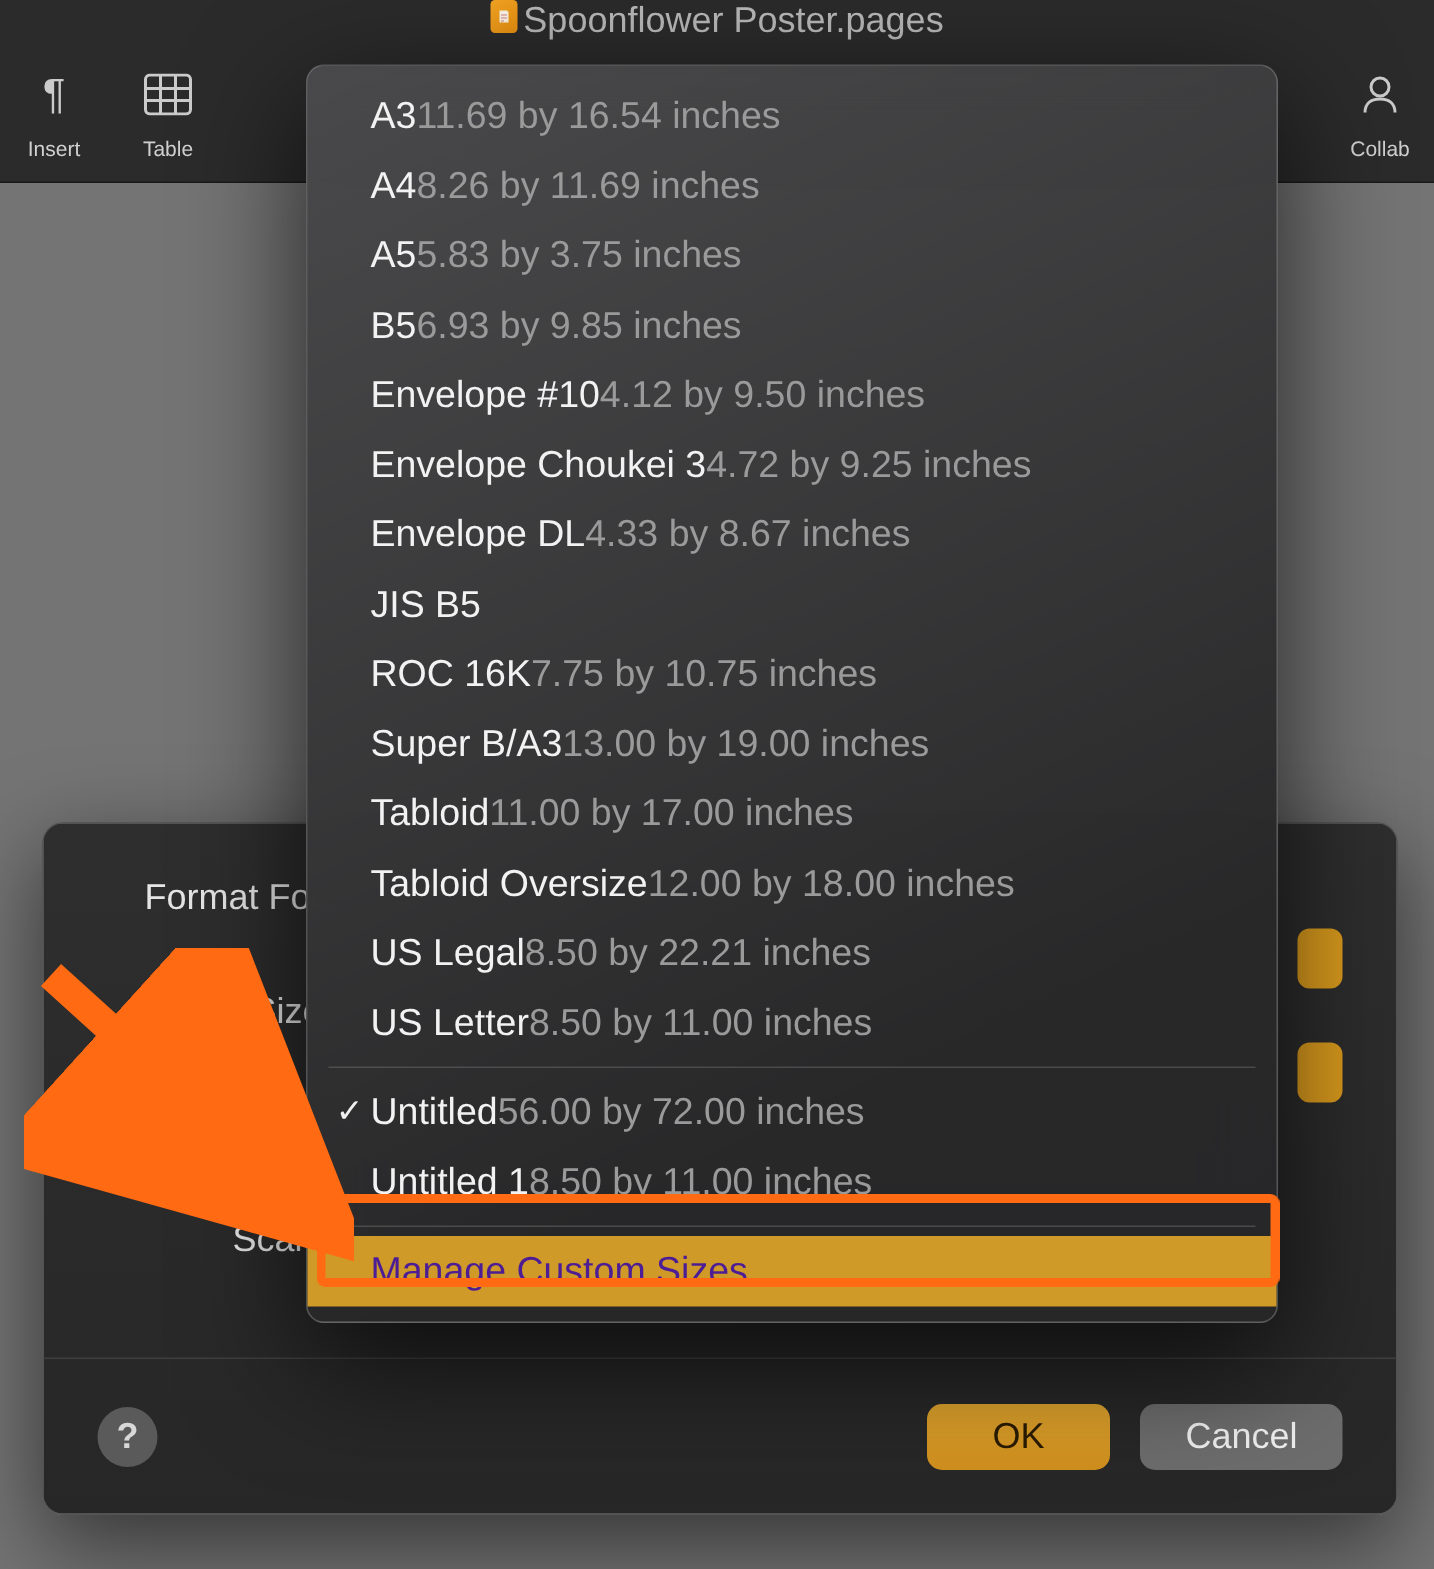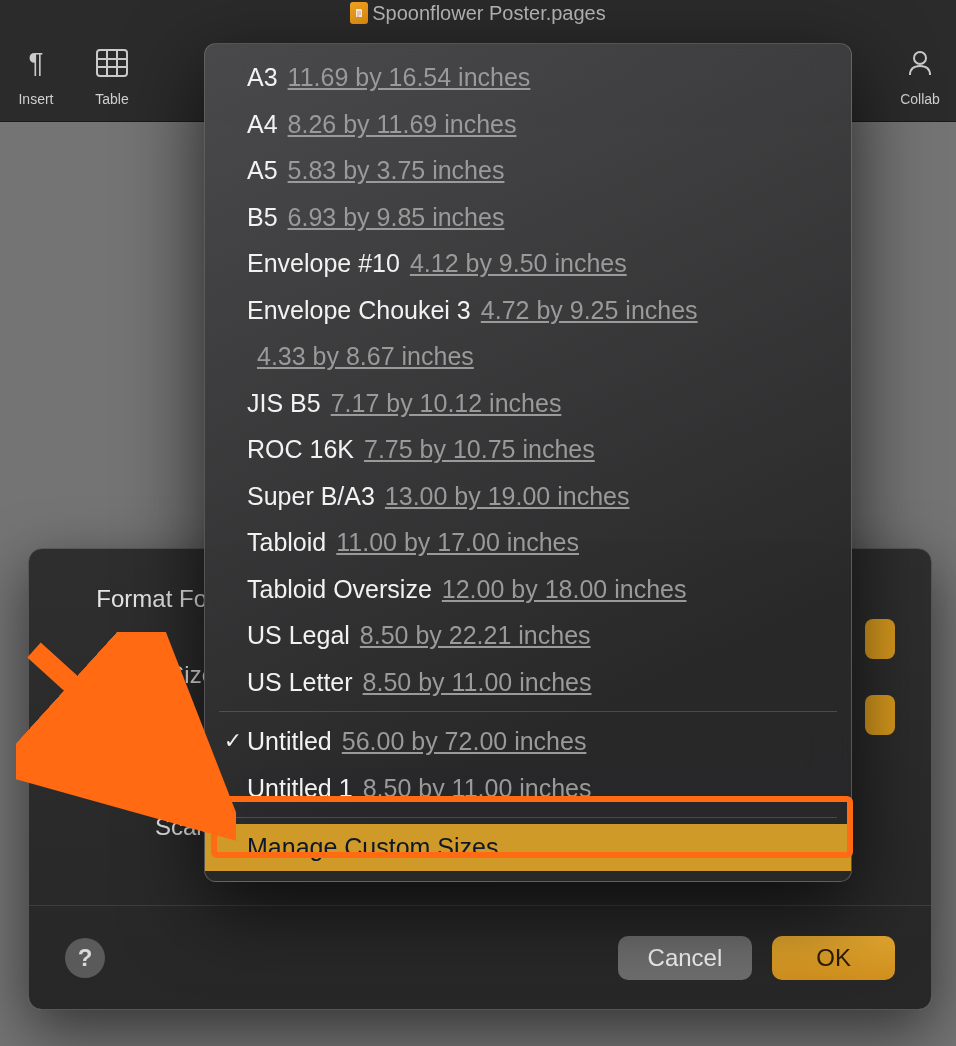--- a/index.html
+++ b/index.html
@@ -12,24 +12,24 @@
       position: relative;
       overflow: hidden;
       color: #e8e8e8;
     }
 
     
     .title-bar {
       height: 26px;
       background: #2b2b2b;
       display: flex;
-      align-items: center;
+      align-items: flex-start;
       justify-content: center;
       gap: 4px;
-      font-size: 20px;
+      font-size: 24px;
       color: #b8b8b8;
       font-weight: 500;
     }
 
     .title-icon {
       width: 18px;
       height: 22px;
       background: linear-gradient(135deg, #f5a623 0%, #e89010 100%);
       border-radius: 3px;
       display: inline-flex;
@@ -207,37 +207,35 @@
       text-align: center;
     }
 
     .menu-text {
       color: #f2f2f2;
       font-weight: 500;
     }
 
     .menu-dims {
       color: #9a9a9a;
-      margin-left: 10px;
       font-weight: 400;
-      text-decoration: underline;
     }
 
     .menu-separator {
       height: 1px;
       background: rgba(140,140,140,0.35);
       margin: 6px 14px;
     }
 
     .menu-item.highlighted {
       background: #cf9a28;
     }
 
     .menu-item.highlighted .menu-text {
-      color: #0f172a;
+      color: #4c1d95;
     }
 
     .highlight-box {
       position: absolute;
       border: 6px solid #ff6a13;
       border-radius: 6px;
       pointer-events: none;
       z-index: 200;
     }
 
@@ -304,22 +302,22 @@
   <div class="form-row">
     <div class="form-label">Orientation</div>
   </div>
   <div class="form-row">
     <div class="form-label">Scale</div>
   </div>
 
   <div class="dialog-footer">
     <button class="help-button">?</button>
     <div class="spacer"></div>
+    <button class="btn btn-ok">OK</button>
     <button class="btn btn-cancel">Cancel</button>
-    <button class="btn btn-ok">OK</button>
   </div>
 </div>
 
 <div class="dropdown-menu" id="paper-size-menu">
 
 <div class="menu-item">
       <span class="menu-check"></span>
       <span class="menu-text">A3</span>
       <span class="menu-dims">11.69 by 16.54 inches</span>
     </div>
@@ -343,26 +341,26 @@
       <span class="menu-text">Envelope #10</span>
       <span class="menu-dims">4.12 by 9.50 inches</span>
     </div>
     <div class="menu-item">
       <span class="menu-check"></span>
       <span class="menu-text">Envelope Choukei 3</span>
       <span class="menu-dims">4.72 by 9.25 inches</span>
     </div>
     <div class="menu-item">
       <span class="menu-check"></span>
+      <span class="menu-text">Envelope DL</span>
       <span class="menu-dims">4.33 by 8.67 inches</span>
     </div>
     <div class="menu-item">
       <span class="menu-check"></span>
       <span class="menu-text">JIS B5</span>
-      <span class="menu-dims">7.17 by 10.12 inches</span>
     </div>
     <div class="menu-item">
       <span class="menu-check"></span>
       <span class="menu-text">ROC 16K</span>
       <span class="menu-dims">7.75 by 10.75 inches</span>
     </div>
     <div class="menu-item">
       <span class="menu-check"></span>
       <span class="menu-text">Super B/A3</span>
       <span class="menu-dims">13.00 by 19.00 inches</span>

